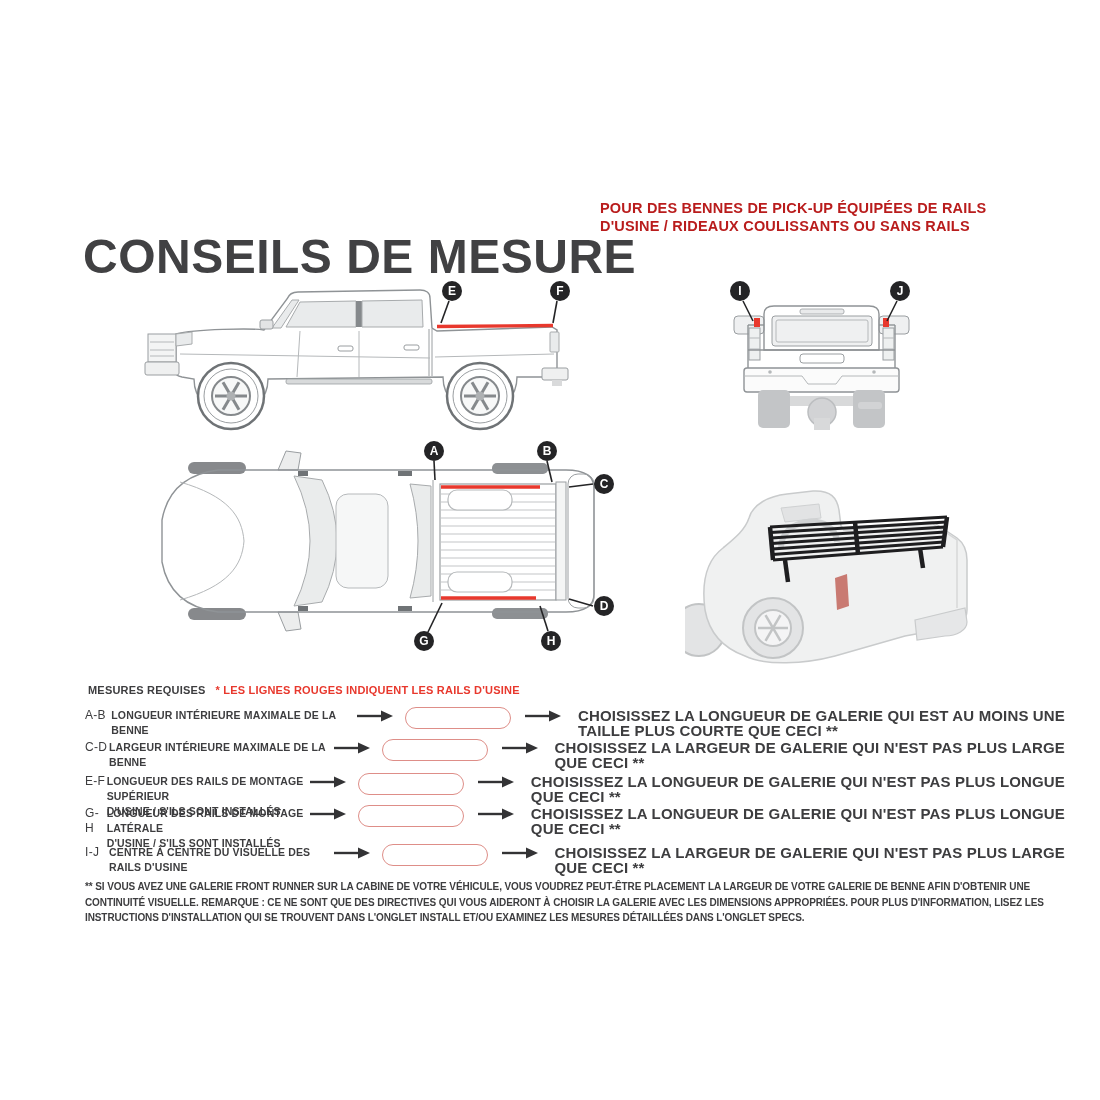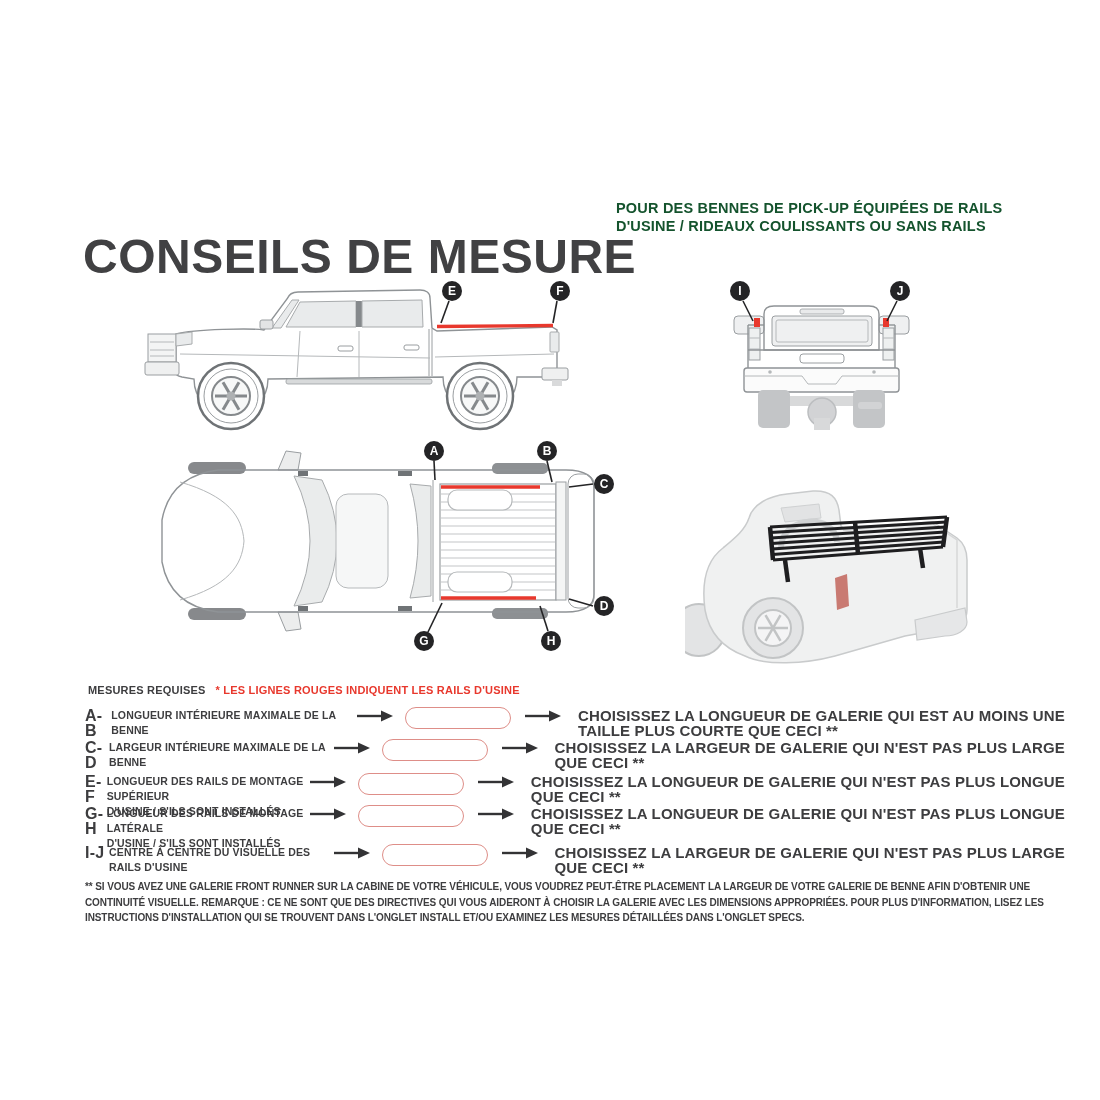--- a/index.html
+++ b/index.html
@@ -7,31 +7,31 @@
     width:1100px;height:1100px;background:#ffffff;position:relative;overflow:hidden;
     font-family:"Liberation Sans",sans-serif;color:#3d3d3f;
   }
   .abs{position:absolute;}
   
   .title{
     left:83px;top:194px;font-size:48px;font-weight:800;letter-spacing:.5px;
     color:#414143;white-space:nowrap;margin-top:35px;
   }
   .subtitle{
-    left:616px;top:199px;width:390px;font-size:14.5px;font-weight:700;
-    line-height:18px;letter-spacing:.2px;color:#14532d;
+    left:600px;top:199px;width:390px;font-size:14.5px;font-weight:700;
+    line-height:18px;letter-spacing:.2px;color:#b91c1c;
   }
   
   .legend{left:88px;top:684px;font-size:11px;font-weight:700;white-space:nowrap;letter-spacing:.2px;text-align:center;}
   .legend .note{color:#e8382d;margin-left:10px;}
   
   .mtable{left:85px;top:708px;width:980px;height:170px;}
   .mrow{position:absolute;left:0;display:flex;align-items:flex-start;width:980px;}
   .r0{top:0px}.r1{top:32px}.r2{top:66px}.r3{top:98px}.r4{top:137px}
-  .c-id{width:34px;font-size:16px;font-weight:700;line-height:15px;letter-spacing:.3px;}
+  .c-id{width:34px;font-size:12px;font-weight:400;line-height:15px;letter-spacing:.3px;}
   .c-desc{width:318px;font-size:10.5px;font-weight:700;line-height:15px;letter-spacing:.15px;}
   .c-arr{width:36px;height:12px;margin-top:2px;flex:none;}
   .pill{
     width:104px;height:20px;margin:-1px 14px 0 12px;flex:none;background:#fff;
     border:1.5px solid #de8e88;border-radius:12px;
   }
   .c-instr{margin-left:17px;font-size:15px;font-weight:700;line-height:15px;letter-spacing:.15px;white-space:nowrap;}
   
   .footer{left:85px;top:879px;width:990px;font-size:10px;font-weight:700;line-height:15.5px;letter-spacing:-.1px;}
   .footer div{white-space:nowrap;}

